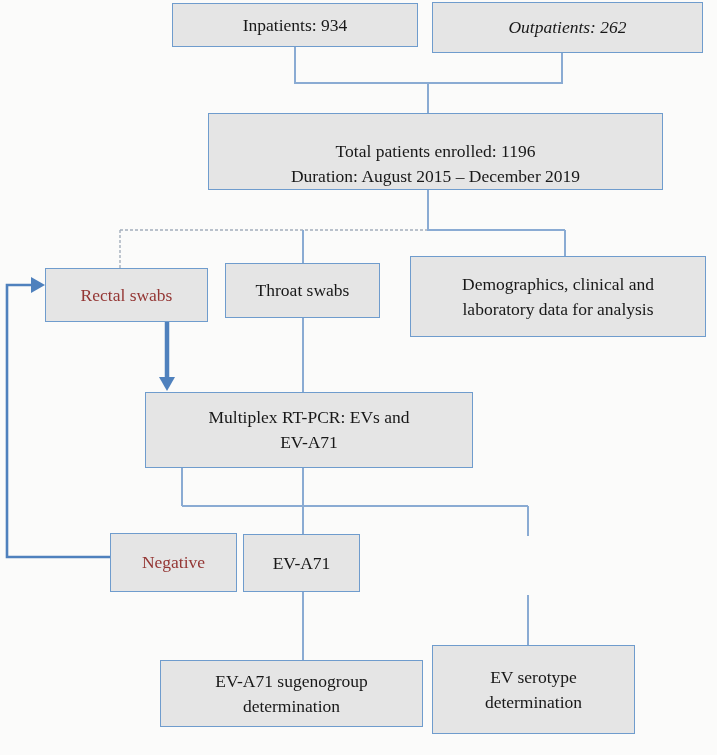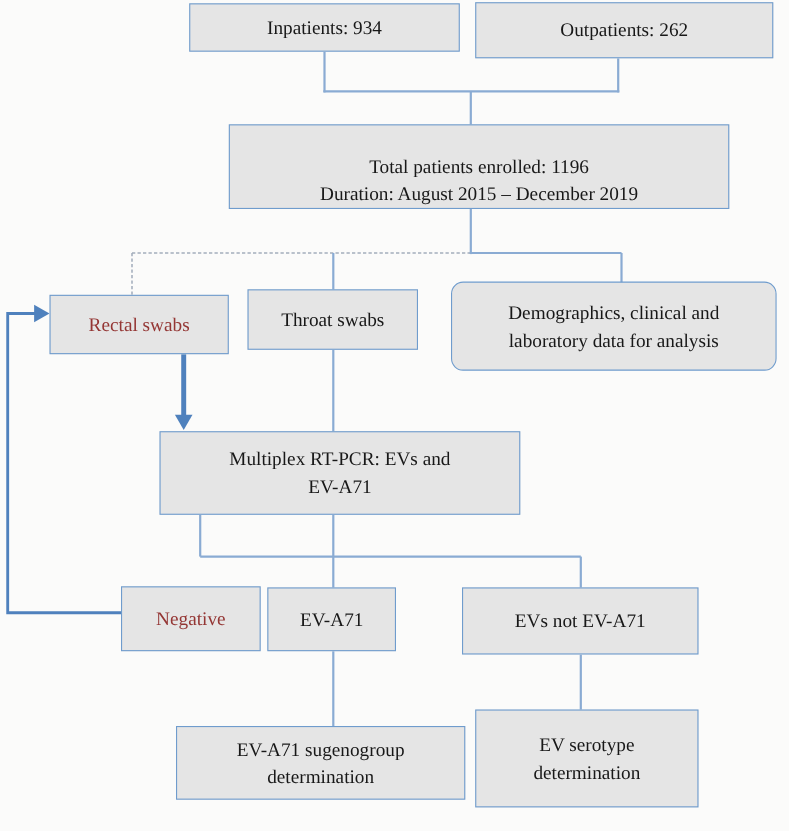--- a/index.html
+++ b/index.html
@@ -18,25 +18,25 @@
     border:1.6px solid #6f9ccd;
     display:flex;align-items:center;justify-content:center;
     text-align:center;
     font-size:17.5px;color:#181818;
     line-height:1.42;
   }
   .node span{white-space:pre-line;}
   .red span{color:#943634;}
   
   .n-inpatients  {left:172px;top:3px;  width:246px;height:44px;}
-  .n-outpatients {left:432px;top:2px;  width:271px;height:51px;}
+  .n-outpatients {left:432px;top:2px;  width:271px;height:51px;font-style:italic;}
   .n-total       {left:208px;top:113px;width:455px;height:77px;align-items:flex-end;}
   .n-rectal      {left:45px; top:268px;width:163px;height:54px;}
   .n-throat      {left:225px;top:263px;width:155px;height:55px;}
-  .n-demo        {left:410px;top:256px;width:296px;height:81px;border-radius:11px;}
+  .n-demo        {left:410px;top:256px;width:296px;height:81px;}
   .n-multiplex   {left:145px;top:392px;width:328px;height:76px;}
   .n-negative    {left:110px;top:533px;width:127px;height:59px;}
   .n-eva71       {left:243px;top:534px;width:117px;height:58px;}
   .n-evsnot      {left:420px;top:534px;width:215px;height:61px;}
   .n-subgeno     {left:160px;top:660px;width:263px;height:67px;}
   .n-serotype    {left:432px;top:645px;width:203px;height:89px;}
 </style>
 </head>
 <body>
 
@@ -104,23 +104,20 @@
   </div>
 
   <div class="node n-negative red">
     <span>Negative</span>
   </div>
 
   <div class="node n-eva71">
     <span>EV-A71</span>
   </div>
 
-  <div class="node n-evsnot">
-    <span>EVs not EV-A71</span>
-  </div>
 
   <div class="node n-subgeno">
     <span>EV-A71 sugenogroup
 determination</span>
   </div>
 
   <div class="node n-serotype">
     <span>EV serotype
 determination</span>
   </div>

